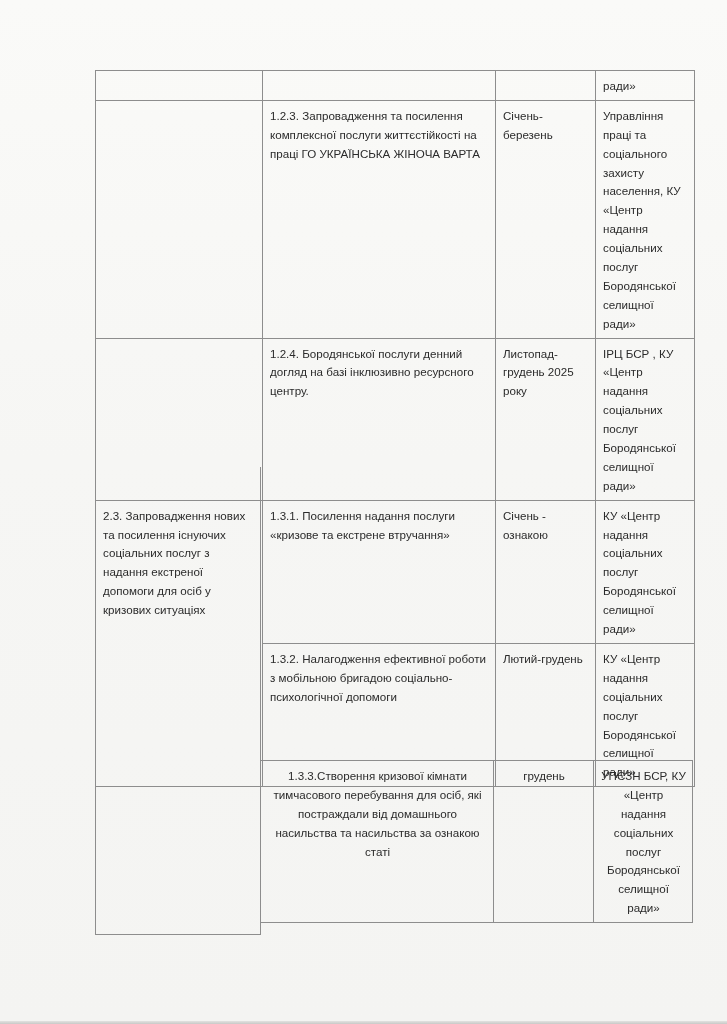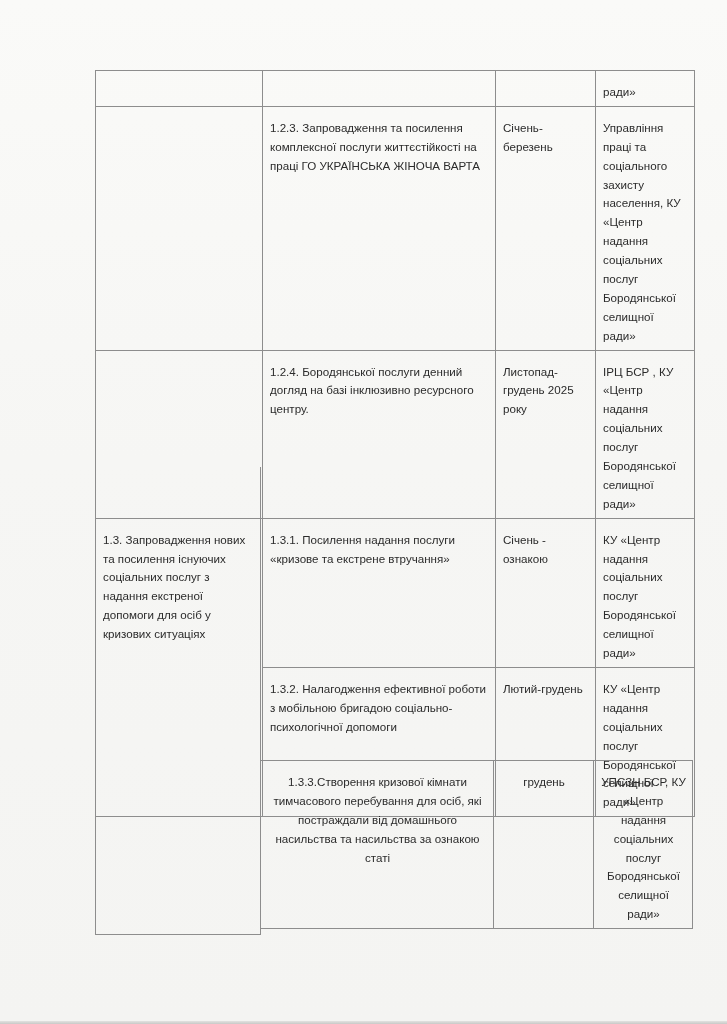--- a/index.html
+++ b/index.html
@@ -48,21 +48,21 @@
     position: absolute;
     border-collapse: collapse;
     table-layout: fixed;
     font-size: 11.6px;
     line-height: 1.63;
     color: #2b2b2b;
   }
   .tbl td {
     border: 1px solid #8d8d8d;
     vertical-align: top;
-    padding: 12px 6px 4px 7px;
+    padding: 6px 6px 4px 7px;
     background: transparent;
   }
   .c1 { width: 167px; }
   .c2 { width: 233px; }
   .c3 { width: 100px; }
   .c4 { width: 99px; }
 
   .tbl-a {
     left: 95px;
     top: 70px;
@@ -144,21 +144,21 @@
         <td>
           <span class="cell-txt">Листопад-грудень 2025 року</span>
         </td>
         <td>
           <span class="cell-txt">ІРЦ БСР , КУ «Центр надання соціальних послуг Бородянської селищної ради»</span>
         </td>
       </tr>
 
       <tr>
         <td rowspan="2">
-          <span class="cell-txt">1.3. Запровадження нових та посилення існуючих соціальних послуг з надання екстреної допомоги для осіб у кризових ситуаціях</span>
+          <span class="cell-txt">2.3. Запровадження нових та посилення існуючих соціальних послуг з надання екстреної допомоги для осіб у кризових ситуаціях</span>
         </td>
         <td style="height:128px">
           <span class="cell-txt">1.3.1. Посилення надання послуги «кризове та екстрене втручання»</span>
         </td>
         <td>
           <span class="cell-txt">Січень - ознакою</span>
         </td>
         <td>
           <span class="cell-txt">КУ «Центр надання соціальних послуг Бородянської селищної ради»</span>
         </td>

